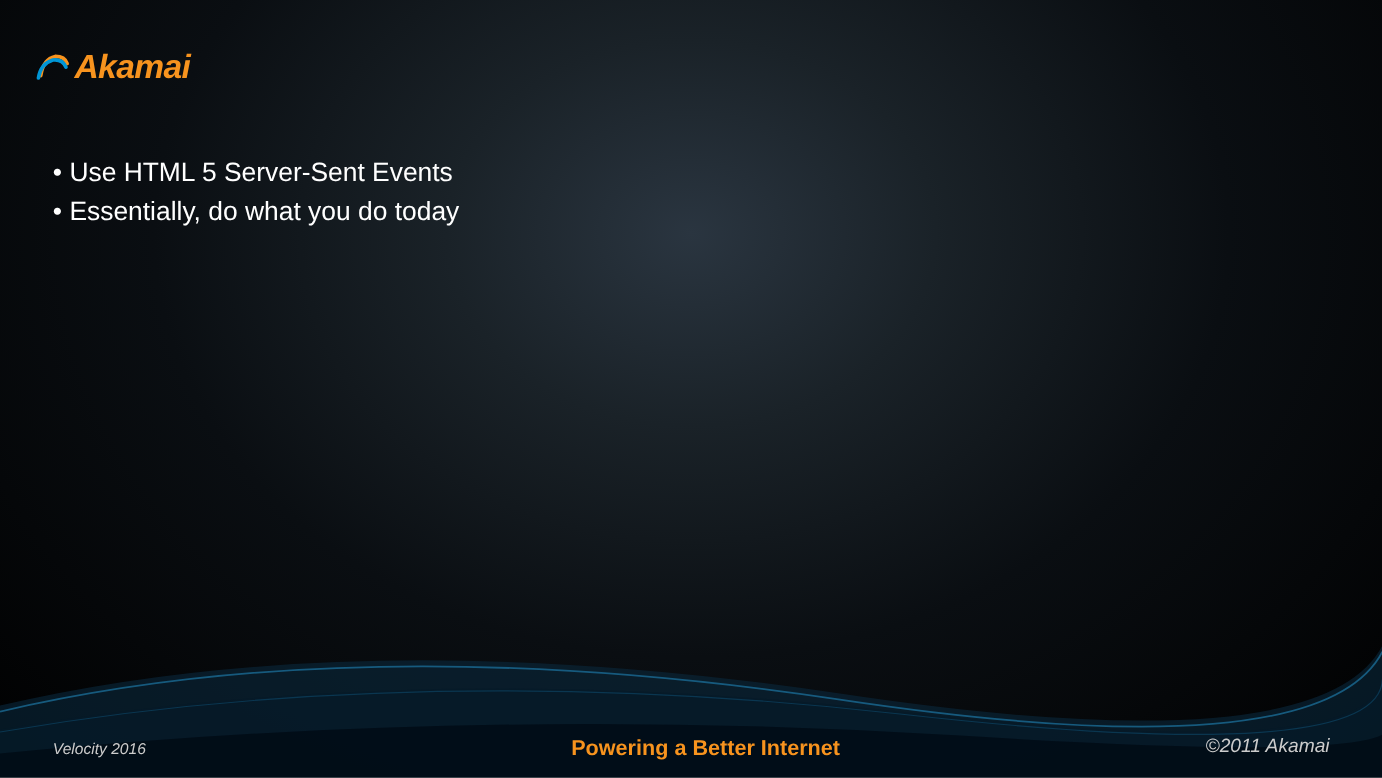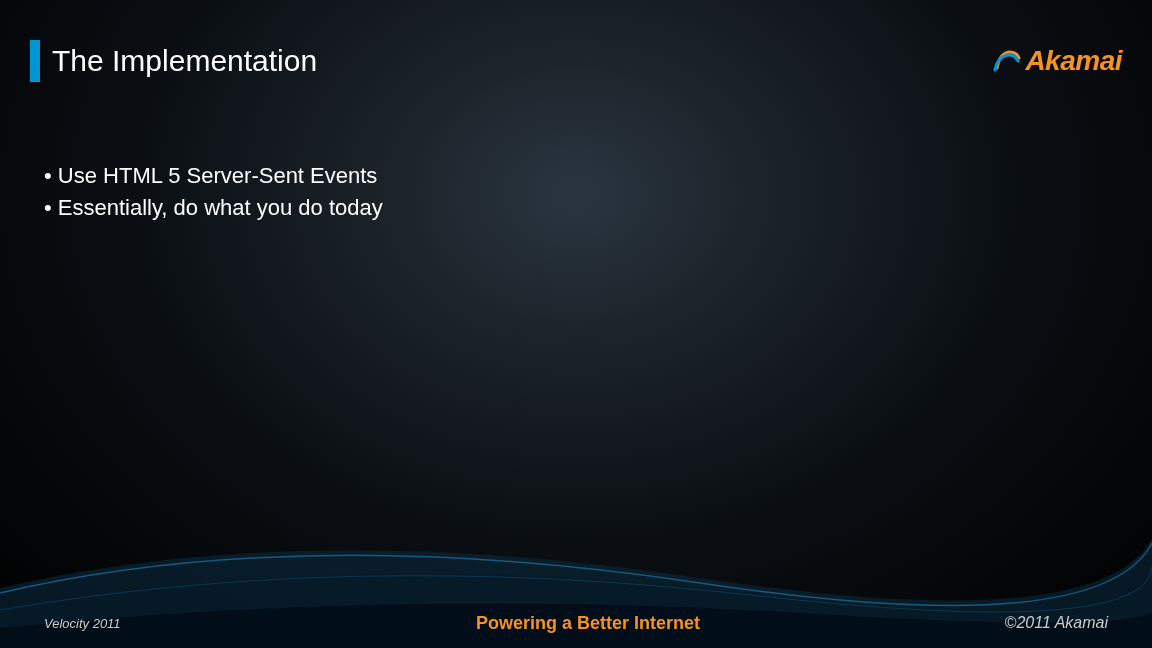--- a/index.html
+++ b/index.html
@@ -68,21 +68,20 @@
       font-weight: 400;
       border-bottom: 1px solid rgba(255,255,255,0.15);
       padding-bottom: 4px;
       margin-bottom: 16px;
       display: inline-block;
       width: 100%;
     }
     .bullets {
       list-style: none;
       padding-left: 0;
-      margin-top: 32px;
     }
     .bullets li {
       color: #ffffff;
       font-size: 22px;
       line-height: 1.45;
       padding-left: 0;
     }
     .bullets li::before {
       content: "• ";
       color: #ffffff;
@@ -122,24 +121,20 @@
     .footer-right {
       color: #cccccc;
       font-size: 16px;
       font-style: italic;
     }
   </style>
 </head>
 <body>
 
 <div class="header">
-  <div class="title-block">
-    <div class="accent-bar"></div>
-    <h1 class="title">The Implementation</h1>
-  </div>
   <div class="logo">
     <span class="logo-icon-wrap">
       <svg width="28" height="26" viewBox="0 0 28 26">
         <path d="M 4 20 Q 6 6, 16 4 Q 24 4, 26 10" stroke="#f7931e" stroke-width="3" fill="none" stroke-linecap="round"></path>
         <path d="M 2 22 Q 4 10, 14 7 Q 22 6, 25 13" stroke="#0096d6" stroke-width="3" fill="none" stroke-linecap="round"></path>
       </svg>
     </span>
     <span class="logo-text">Akamai</span>
   </div>
 </div>
@@ -153,16 +148,16 @@
 
 <svg class="swoosh" viewBox="0 0 1152 200" preserveAspectRatio="none">
   <path d="M 0 140 Q 300 70, 700 130 T 1152 90 L 1152 200 L 0 200 Z" fill="rgba(10,40,60,0.6)"></path>
   <path d="M 0 145 Q 300 75, 700 135 T 1152 95" stroke="#1a6a94" stroke-width="1.5" fill="none" opacity="0.8"></path>
   <path d="M 0 160 Q 350 100, 750 145 T 1152 115 L 1152 200 L 0 200 Z" fill="rgba(5,25,40,0.7)"></path>
   <path d="M 0 162 Q 350 102, 750 147 T 1152 118" stroke="#0d4a6b" stroke-width="1" fill="none" opacity="0.6"></path>
   <path d="M 0 180 Q 400 140, 800 165 T 1152 150 L 1152 200 L 0 200 Z" fill="rgba(0,10,20,0.8)"></path>
 </svg>
 
 <div class="footer">
-  <span class="footer-left">Velocity 2011</span>
+  <span class="footer-left">Velocity 2016</span>
   <span class="footer-center">Powering a Better Internet</span>
   <span class="footer-right">©2011 Akamai</span>
 </div>
 
 </body></html>

